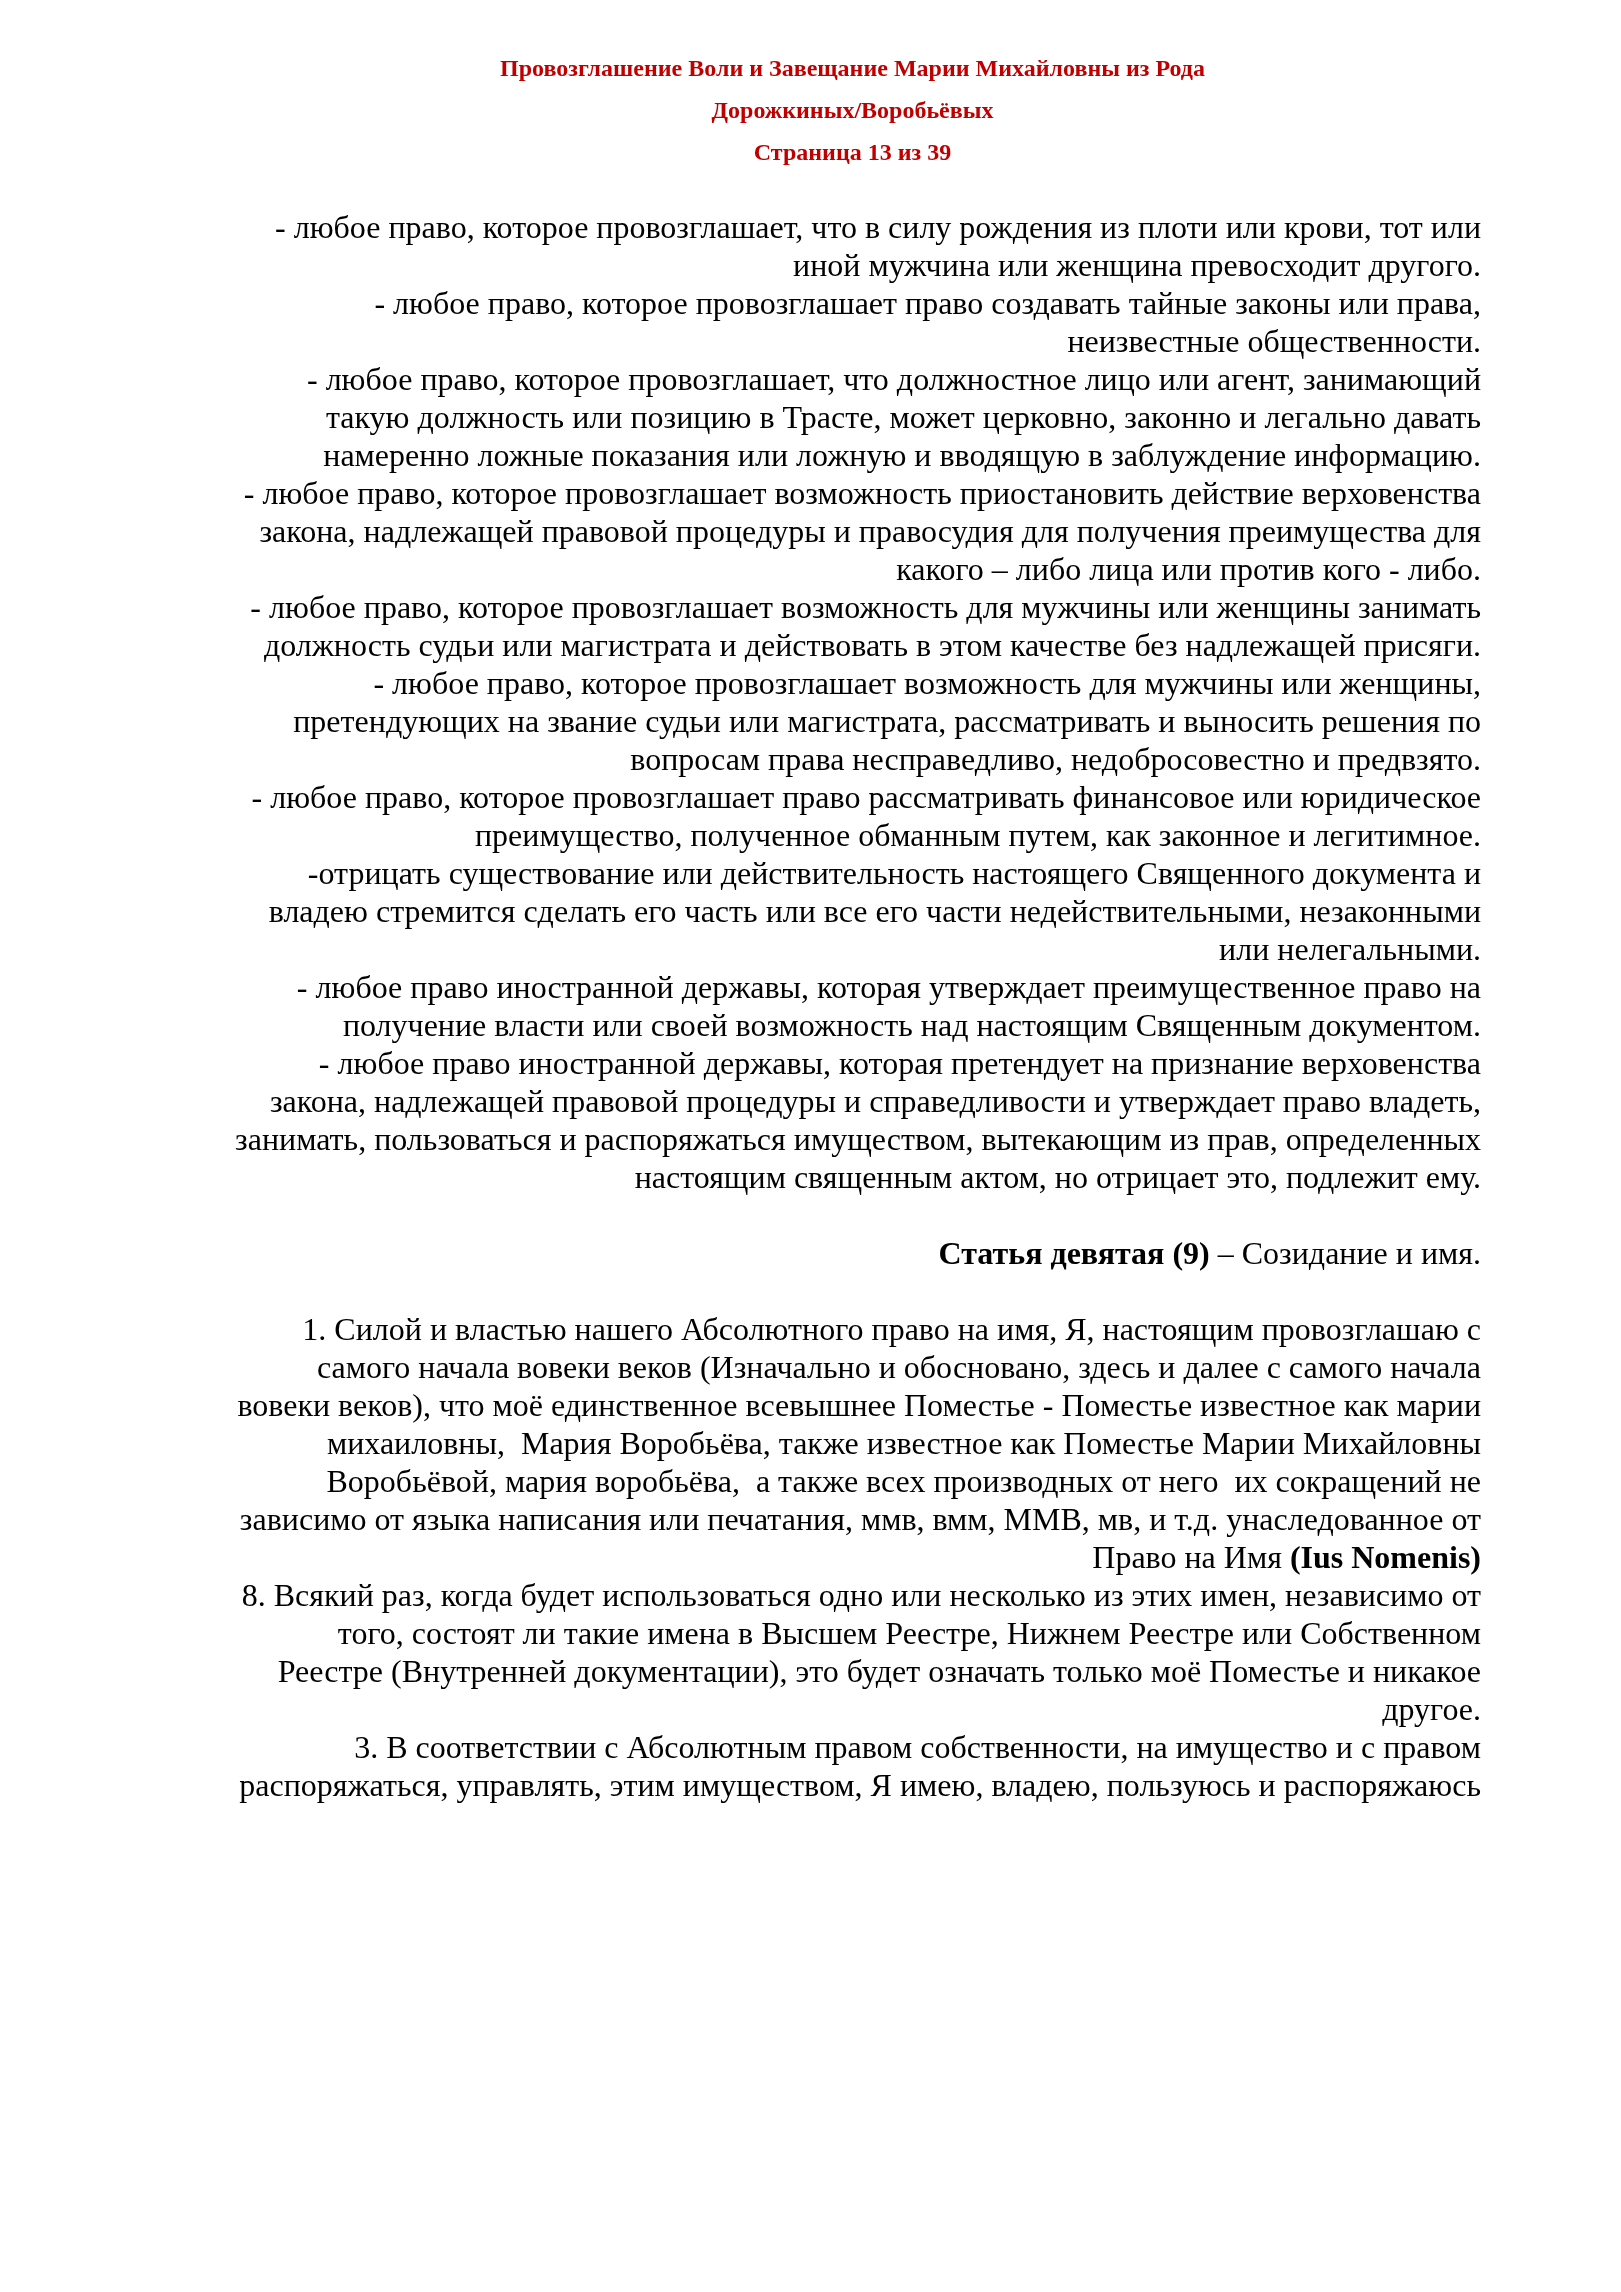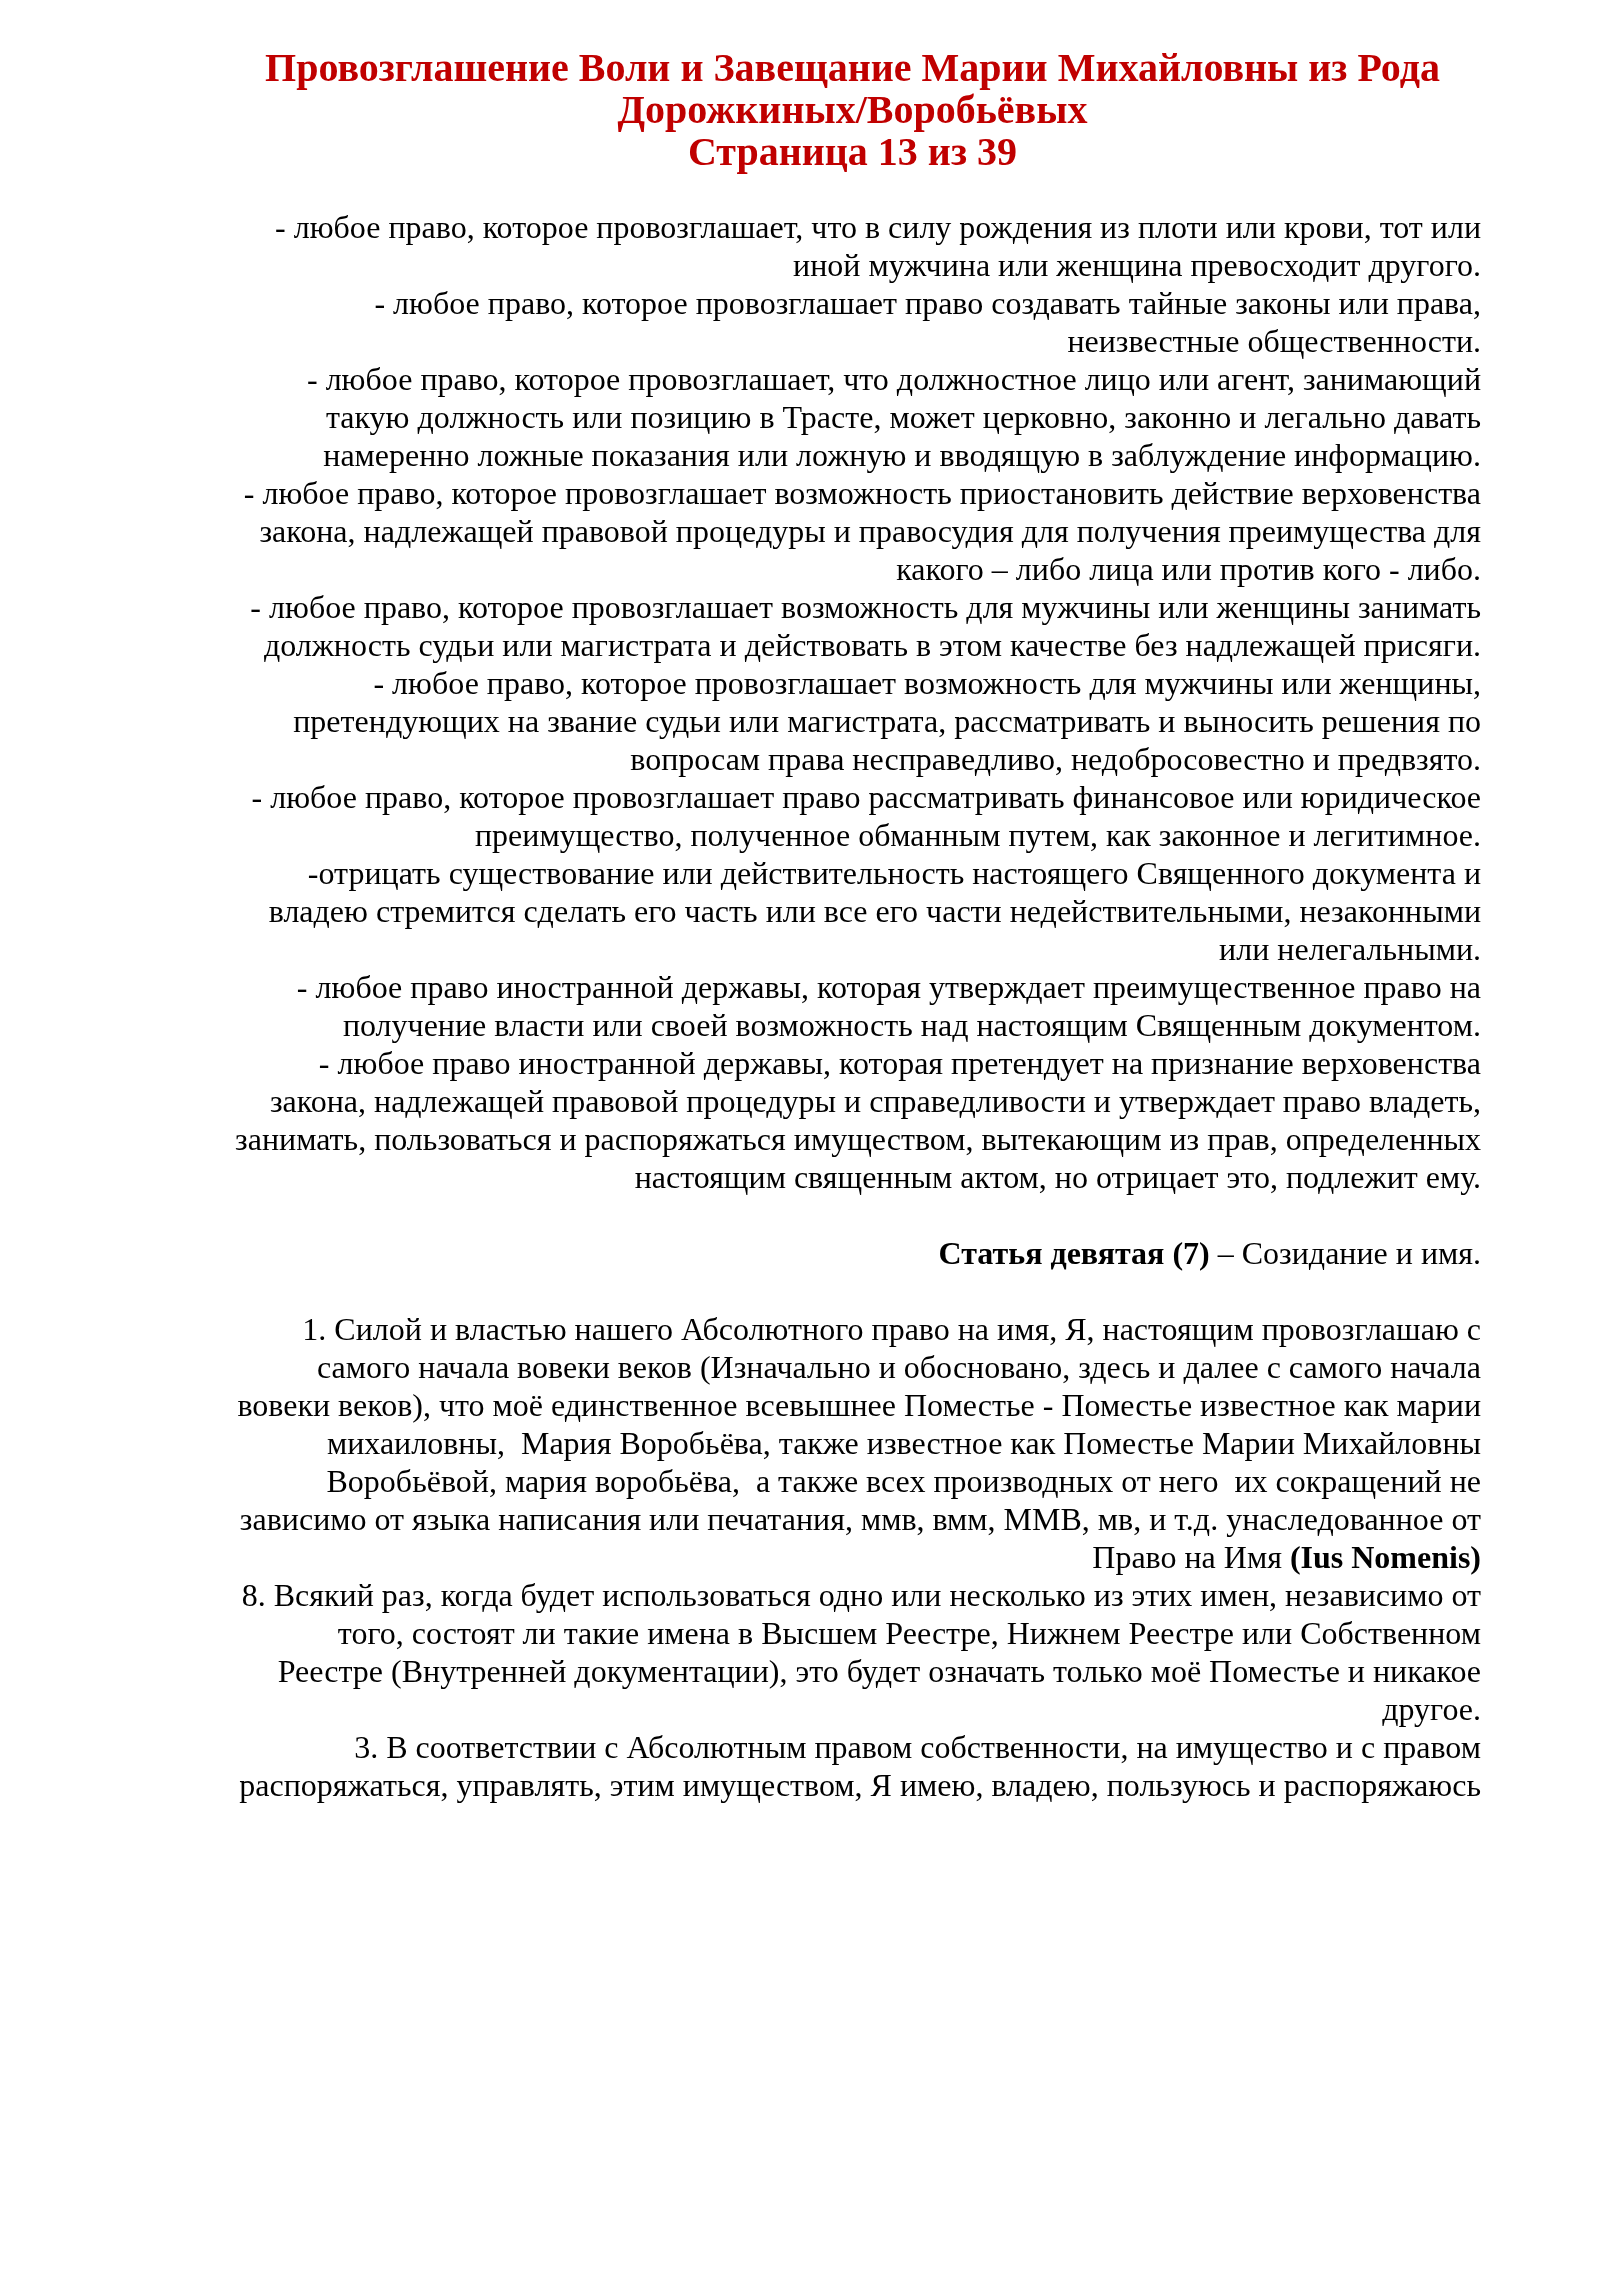--- a/index.html
+++ b/index.html
@@ -18,21 +18,21 @@
     color: #000000;
     overflow: hidden;
   }
   .doc-header {
     position: absolute;
     left: 228px;
     top: 47px;
     width: 1249px;
     text-align: center;
     font-weight: bold;
-    font-size: 40px;
+    font-size: 24px;
     line-height: 42px;
   }
   .title-line { margin: 0; }
   .doc-body {
     position: absolute;
     left: 228px;
     top: 208px;
     width: 1253px;
     text-align: right;
   }
@@ -58,20 +58,20 @@
       <p class="para">- любое право, которое провозглашает право создавать тайные законы или права, неизвестные общественности.</p>
       <p class="para">- любое право, которое провозглашает, что должностное лицо или агент, занимающий такую должность или позицию в Трасте, может церковно, законно и легально давать намеренно ложные показания или ложную и вводящую в заблуждение информацию.</p>
       <p class="para">- любое право, которое провозглашает возможность приостановить действие верховенства закона, надлежащей правовой процедуры и правосудия для получения преимущества для какого – либо лица или против кого - либо.</p>
       <p class="para">- любое право, которое провозглашает возможность для мужчины или женщины занимать должность судьи или магистрата и действовать в этом качестве без надлежащей присяги.</p>
       <p class="para">- любое право, которое провозглашает возможность для мужчины или женщины, претендующих на звание судьи или магистрата, рассматривать и выносить решения по вопросам права несправедливо, недобросовестно и предвзято.</p>
       <p class="para">- любое право, которое провозглашает право рассматривать финансовое или юридическое преимущество, полученное обманным путем, как законное и легитимное.</p>
       <p class="para">-отрицать существование или действительность настоящего Священного документа и владею стремится сделать его часть или все его части недействительными, незаконными или нелегальными.</p>
       <p class="para">- любое право иностранной державы, которая утверждает преимущественное право на получение власти или своей возможность над настоящим Священным документом.</p>
       <p class="para">- любое право иностранной державы, которая претендует на признание верховенства закона, надлежащей правовой процедуры и справедливости и утверждает право владеть, занимать, пользоваться и распоряжаться имуществом, вытекающим из прав, определенных настоящим священным актом, но отрицает это, подлежит ему.</p>
       <p class="para blank">&nbsp;</p>
-      <p class="para heading"><strong>Статья девятая (7)</strong> – Созидание и имя.</p>
+      <p class="para heading"><strong>Статья девятая (9)</strong> – Созидание и имя.</p>
       <p class="para blank">&nbsp;</p>
       <p class="para">1. Силой и властью нашего Абсолютного право на имя, Я, настоящим провозглашаю с самого начала вовеки веков (Изначально и обосновано, здесь и далее с самого начала вовеки веков), что моё единственное всевышнее Поместье - Поместье известное как марии михаиловны,  Мария Воробьёва, также известное как Поместье Марии Михайловны Воробьёвой, мария воробьёва,  а также всех производных от него  их сокращений не зависимо от языка написания или печатания, ммв, вмм, ММВ, мв, и т.д. унаследованное от Право на Имя <strong>(Ius Nomenis)</strong></p>
       <p class="para">8. Всякий раз, когда будет использоваться одно или несколько из этих имен, независимо от того, состоят ли такие имена в Высшем Реестре, Нижнем Реестре или Собственном Реестре (Внутренней документации), это будет означать только моё Поместье и никакое другое.</p>
       <p class="para">3. В соответствии с Абсолютным правом собственности, на имущество и с правом распоряжаться, управлять, этим имуществом, Я имею, владею, пользуюсь и распоряжаюсь</p>
     </main>
 </div>
 
 
 </body></html>

